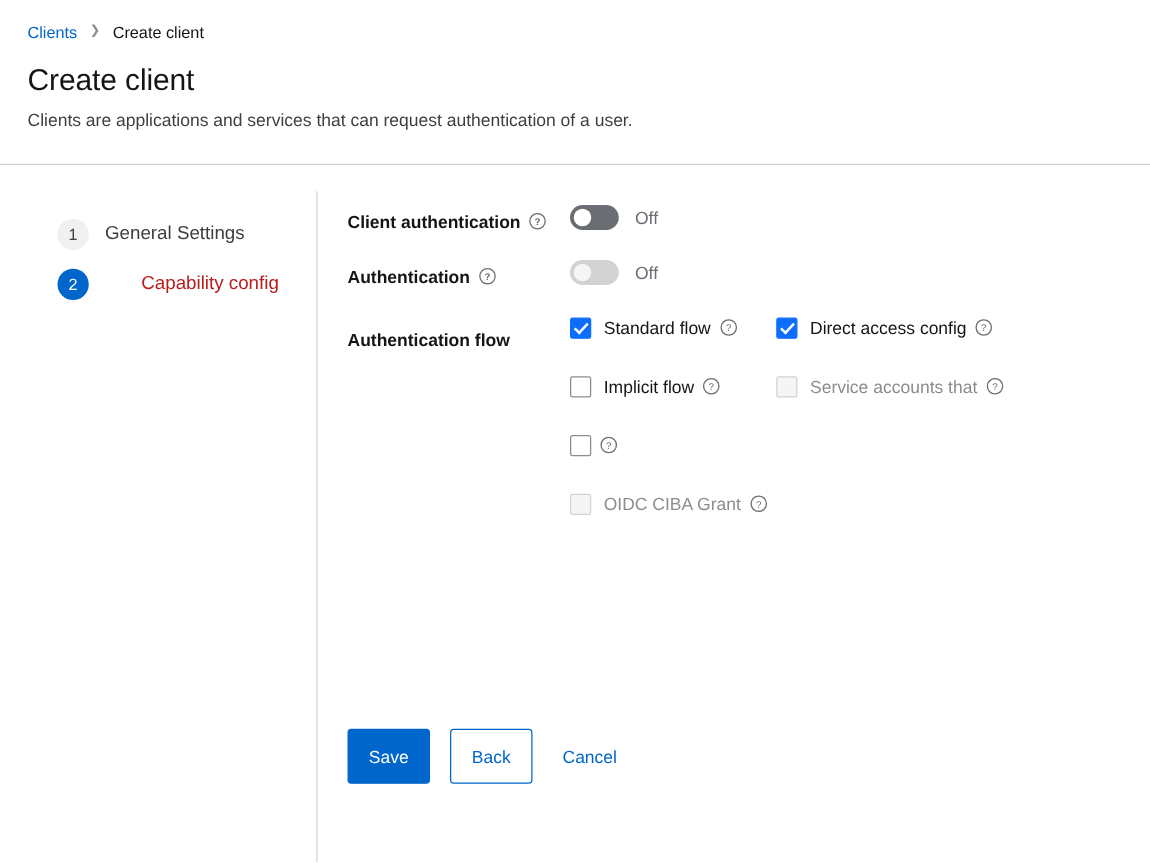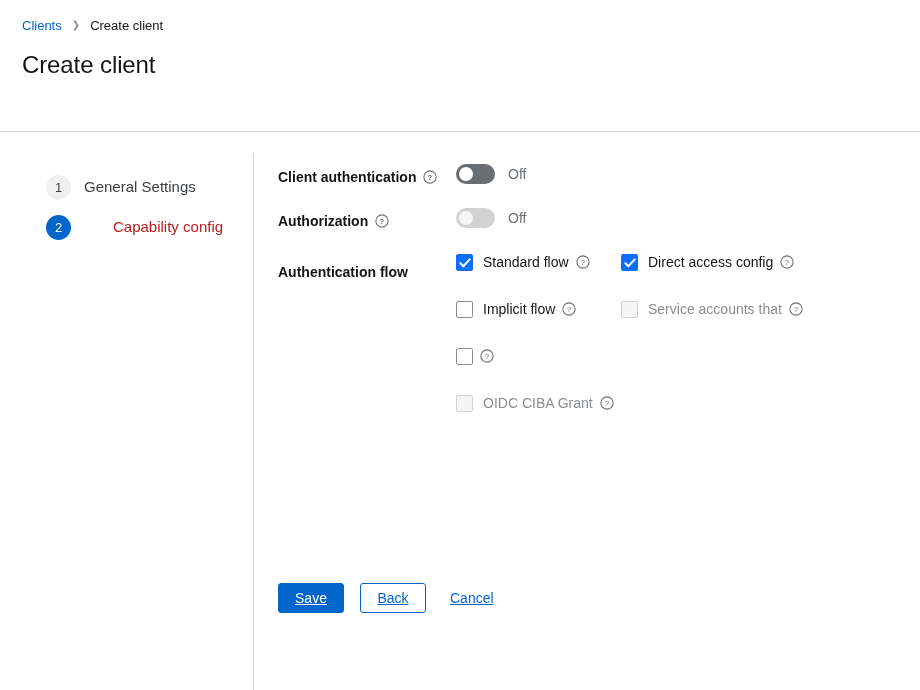--- a/index.html
+++ b/index.html
@@ -248,25 +248,24 @@
     gap: 16px;
   }
   .btn {
     font-family: "Liberation Sans", sans-serif;
     font-size: 14px;
     line-height: 20px;
     border-radius: 3px;
     cursor: pointer;
     box-sizing: border-box;
     padding: 6px 16px;
-    height: 30px;
+    height: 44px;
     display: inline-flex;
     align-items: center;
     justify-content: center;
-    text-decoration: underline;
   }
   .btn-primary {
     background: #0066cc;
     color: #ffffff;
     border: 1px solid #0066cc;
     min-width: 66px;
   }
   .btn-secondary {
     background: #ffffff;
     color: #0066cc;
@@ -284,20 +283,21 @@
 </head>
 <body>
 
 <div class="page-header">
   <div class="breadcrumb">
     <span class="breadcrumb-link">Clients</span>
     <span class="breadcrumb-sep">❯</span>
     <span class="breadcrumb-current">Create client</span>
   </div>
   <h1 class="page-title">Create client</h1>
+  <p class="page-subtitle">Clients are applications and services that can request authentication of a user.</p>
 </div>
 
 <div class="content">
 
   <div class="wizard-nav">
     <div class="wizard-step">
       <span class="step-circle inactive">1</span>
       <span class="step-label inactive">General Settings</span>
     </div>
     <div class="wizard-step">
@@ -325,21 +325,21 @@
           <div class="toggle off">
             <div class="toggle-knob"></div>
           </div>
           <span class="toggle-state">Off</span>
         </div>
       </div>
     </div>
 
     <div class="form-row">
       <div class="form-label">
-        <span>Authorization</span>
+        <span>Authentication</span>
         <span class="help-icon">
           <svg width="14" height="14" viewBox="0 0 16 16">
             <circle cx="8" cy="8" r="7" fill="none" stroke="#6a6e73" stroke-width="1.2"></circle>
             <text x="8" y="11.6" font-size="9" font-family="Liberation Sans, sans-serif" fill="#6a6e73" text-anchor="middle">?</text>
           </svg>
         </span>
       </div>
       <div class="form-control">
         <div class="toggle-wrap">
           <div class="toggle disabled">

